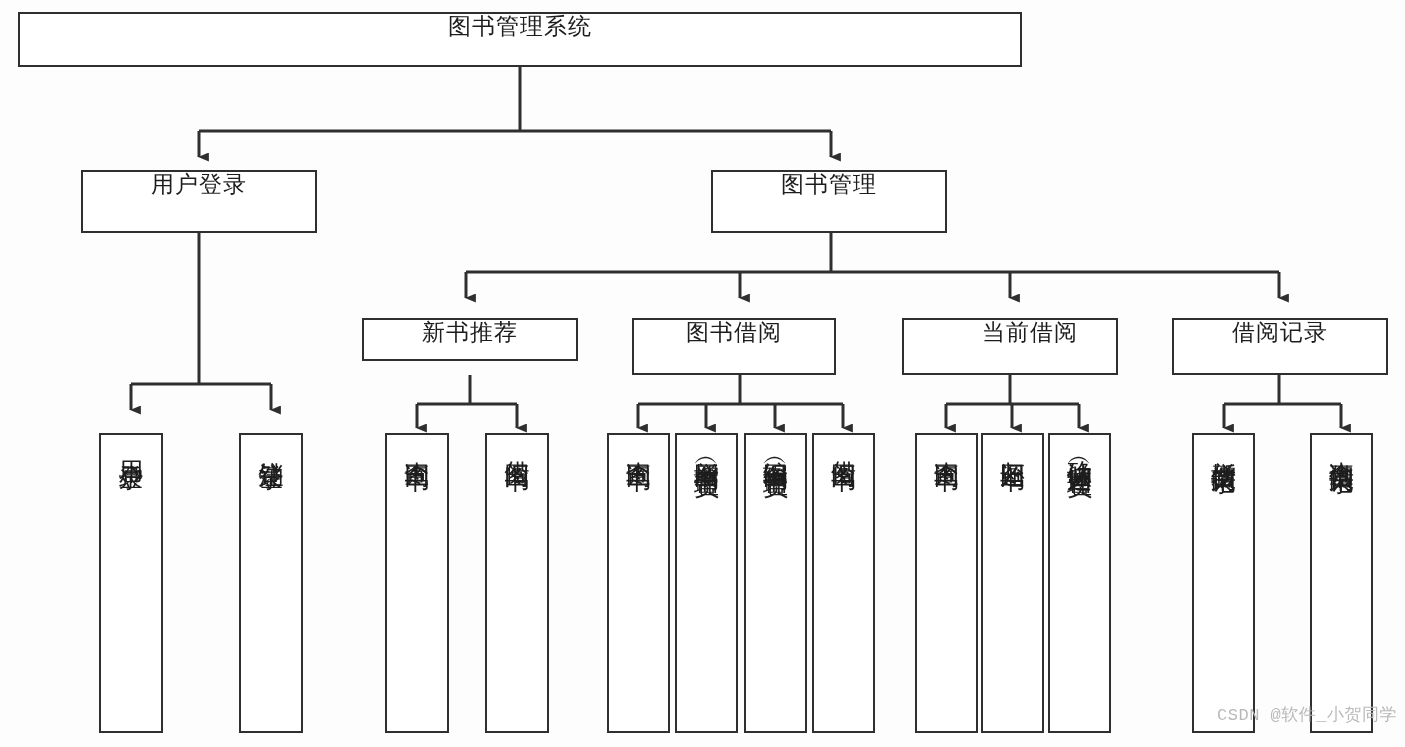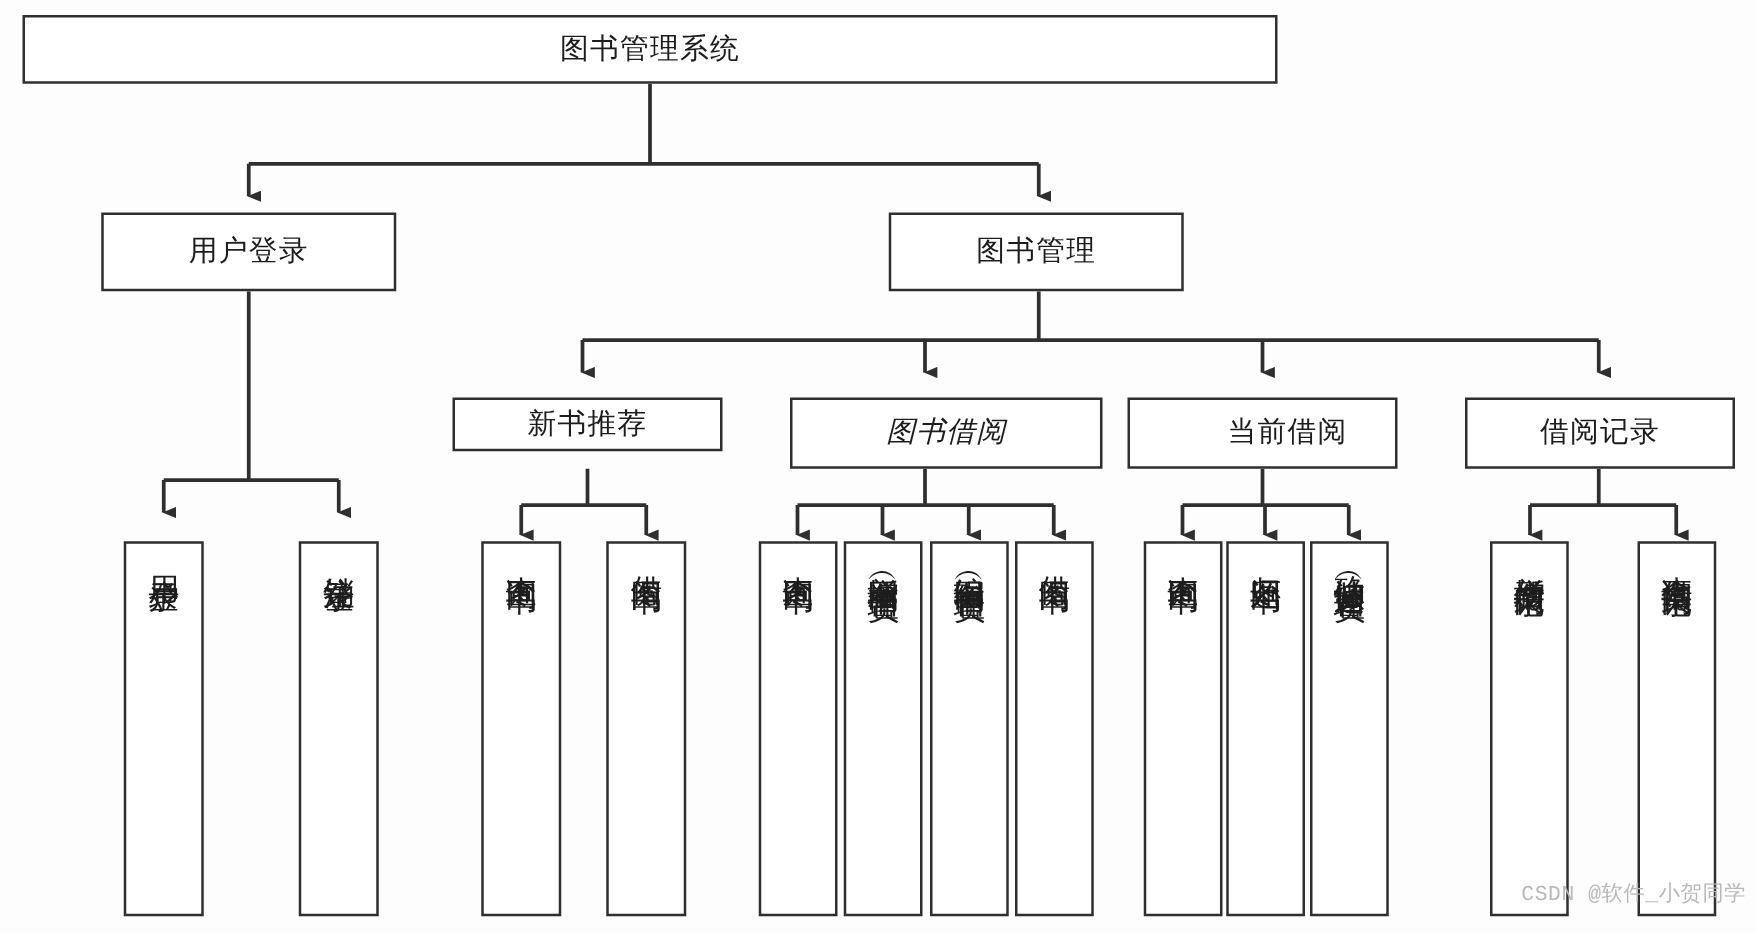--- a/index.html
+++ b/index.html
@@ -25,21 +25,20 @@
     width: 1405px;
     height: 747px;
     pointer-events: none;
   }
   .node {
     position: absolute;
     box-sizing: border-box;
     background: #ffffff;
     border: 2.5px solid #2f2f2f;
     display: flex;
-    align-items: center;
     justify-content: center;
     color: #1d1d1d;
   }
   .node .label {
     display: block;
     text-align: center;
     line-height: 1.08;
     color: #1d1d1d;
   }
   .node.horizontal .label {
@@ -140,21 +139,21 @@
   </div>
 
   <div class="node horizontal" style="left:711px; top:170px; width:236px; height:63px;">
     <span class="label">图书管理</span>
   </div>
 
   <div class="node horizontal" style="left:362px; top:318px; width:216px; height:43px;">
     <span class="label">新书推荐</span>
   </div>
 
-  <div class="node horizontal" style="left:632px; top:318px; width:250px; height:57px;font-style:italic;">
+  <div class="node horizontal" style="left:632px; top:318px; width:204px; height:57px;">
     <span class="label">图书借阅</span>
   </div>
 
   <div class="node horizontal" style="left:902px; top:318px; width:216px; height:57px;padding-left:40px;">
     <span class="label">当前借阅</span>
   </div>
 
   <div class="node horizontal" style="left:1172px; top:318px; width:216px; height:57px;">
     <span class="label">借阅记录</span>
   </div>

